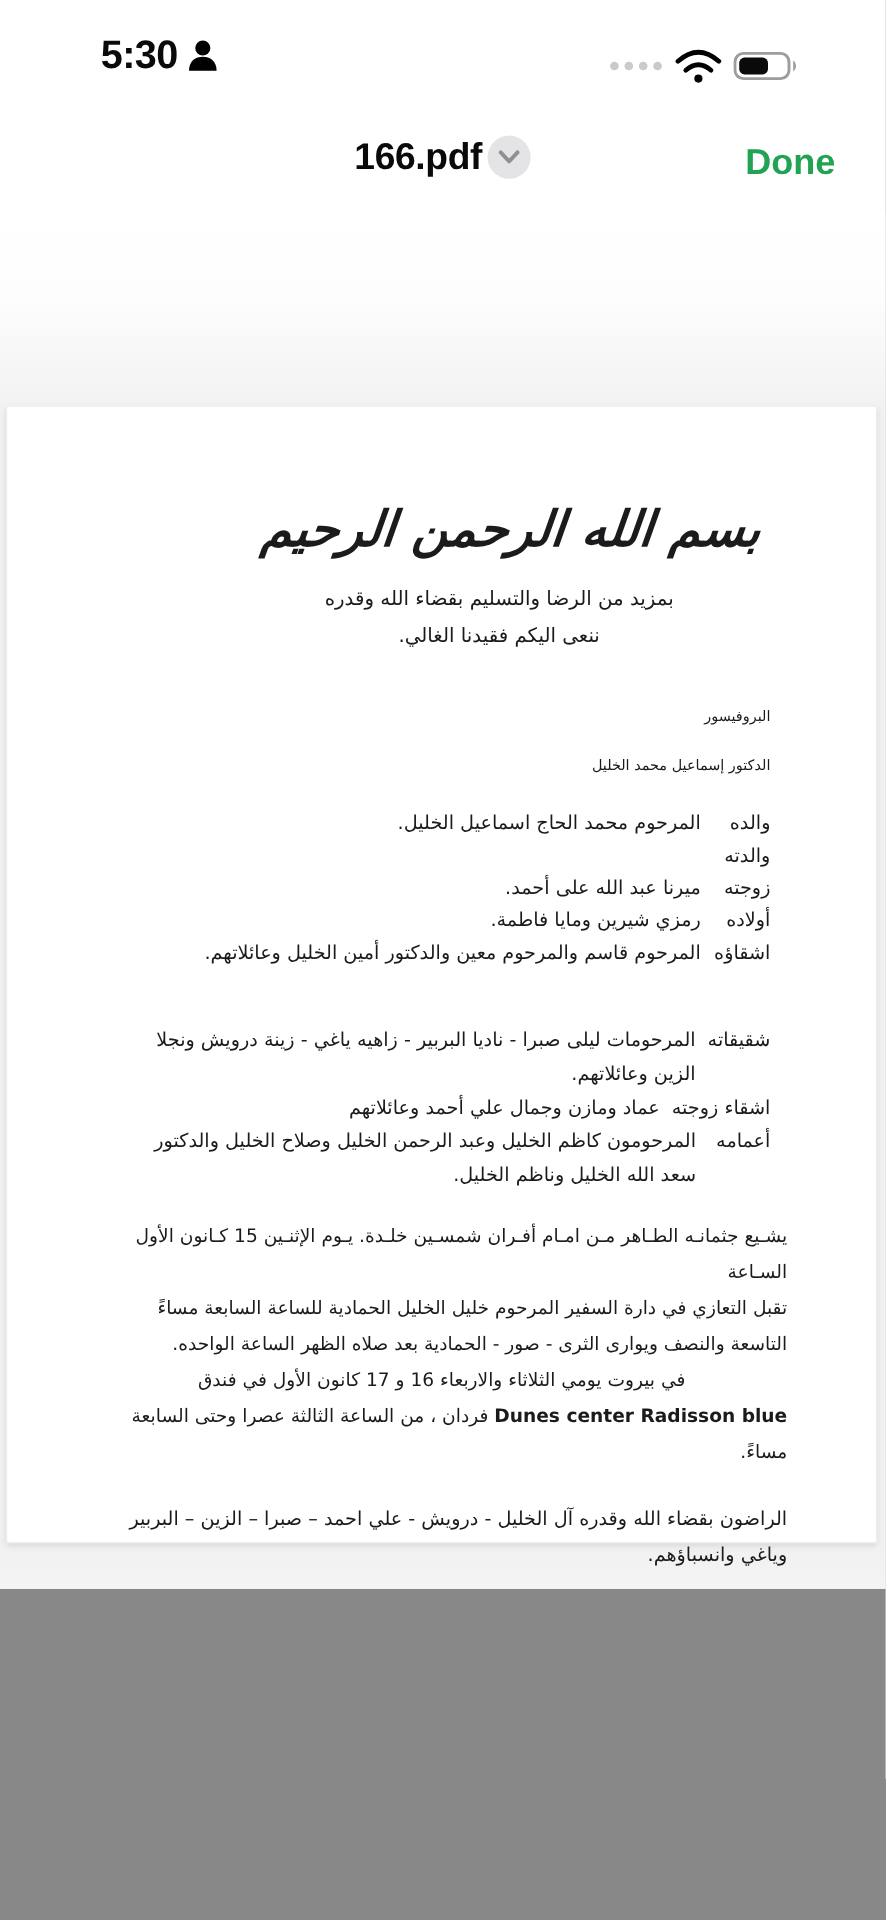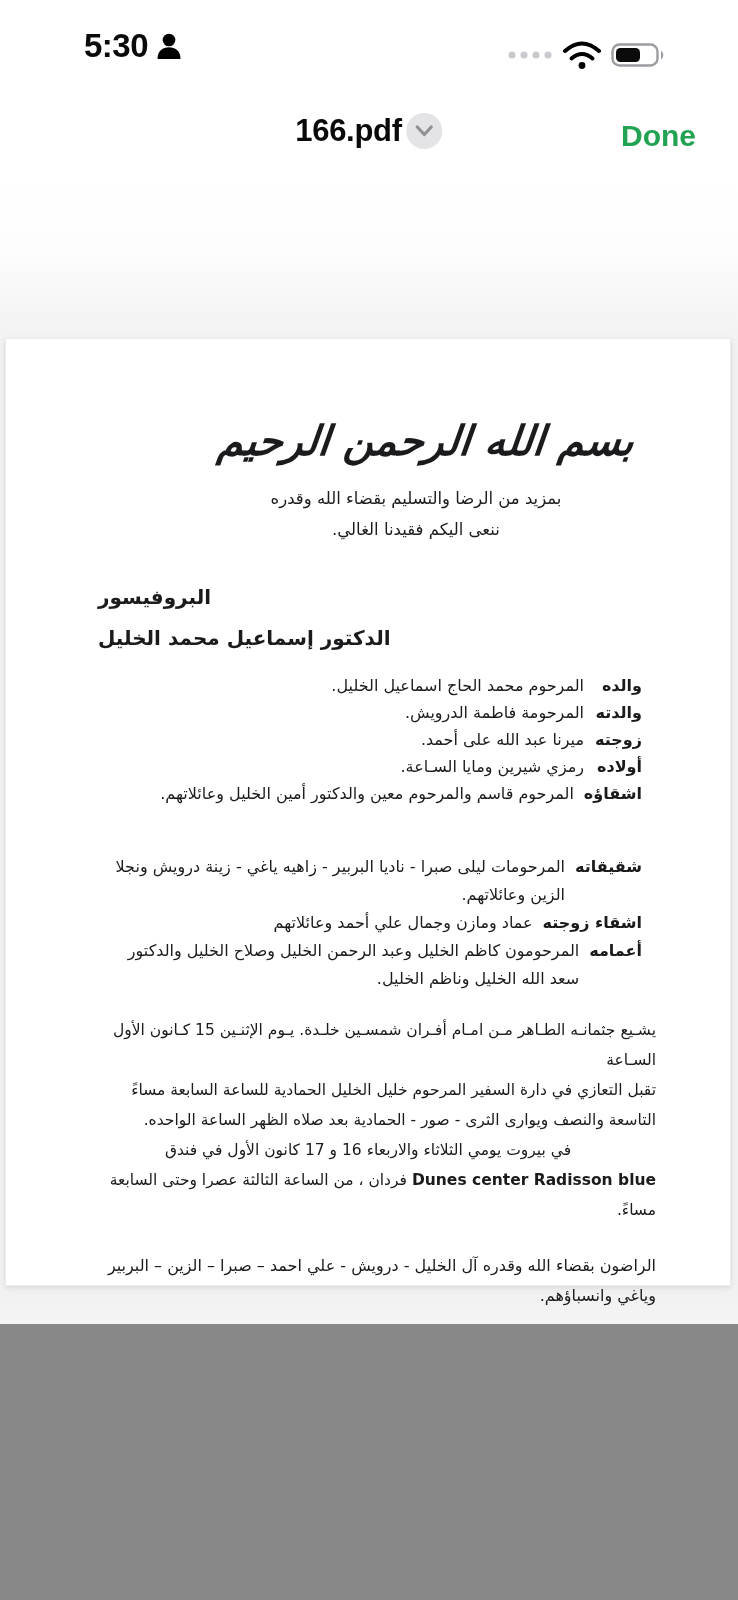--- a/index.html
+++ b/index.html
@@ -27,26 +27,26 @@
   .viewer-area{position:absolute;top:178px;left:0;width:738px;height:1264px;
     background:linear-gradient(180deg,#ffffff 0px,#fdfdfd 70px,#f1f1f2 168px,#f1f1f2 1115px,#ffffff 1262px);}
   .pdf-page{position:absolute;top:160px;left:5px;width:726px;height:948px;background:#ffffff;
     border:1px solid #ececee;box-shadow:0 2px 5px rgba(0,0,0,.10);
     direction:rtl;padding:72px 88px 0 92px;color:var(--page-text);
     font-family:"DejaVu Sans",sans-serif;}
 
   .basmala{ text-align:center;font-family:"DejaVu Serif",serif;font-style:italic;font-weight:700;
     font-size:41px;line-height:60px;transform:translateX(56px) skewX(-6deg);}
   .intro{margin-top:12px;text-align:center;font-size:16.5px;line-height:31px;transform:translateX(46px);}
-  .doc-heads{margin-top:32px;text-align:left;font-weight:700;font-size:20px;line-height:41px;}
+  .doc-heads{margin-top:32px;text-align:right;font-weight:400;font-size:12px;line-height:41px;}
 
   .rel-table{margin-top:13px;font-size:16px;line-height:27px;}
   .rel-table.secondary{margin-top:46px;line-height:28px;}
   .rel-row{display:flex;}
-  .rel-label{font-weight:700;min-width:58px;padding-left:10px;white-space:nowrap;}
+  .rel-label{font-weight:400;min-width:58px;padding-left:10px;white-space:nowrap;}
   .rel-table.secondary .rel-label{min-width:62px;}
   .rel-value{flex:1;}
 
   .announcement{margin:22px -14px 0 -18px;font-size:15.5px;line-height:30px;}
   .a-line{text-align:right;}
   .a-line.center{text-align:center;}
   .a-latin{font-weight:700;font-size:15.5px;}
   .closing{margin:26px -14px 0 -18px;font-size:16px;line-height:30px;text-align:right;}
 
   
@@ -114,29 +114,28 @@
         <div>الدكتور إسماعيل محمد الخليل</div>
       </div>
 
       <div class="rel-table">
         <div class="rel-row">
           <span class="rel-label">والده</span>
           <span class="rel-value">المرحوم محمد الحاج اسماعيل الخليل.</span>
         </div>
         <div class="rel-row">
           <span class="rel-label">والدته</span>
-          <span class="rel-value">المرحومة فاطمة الدرويش.</span>
         </div>
         <div class="rel-row">
           <span class="rel-label">زوجته</span>
           <span class="rel-value">ميرنا عبد الله على أحمد.</span>
         </div>
         <div class="rel-row">
           <span class="rel-label">أولاده</span>
-          <span class="rel-value">رمزي شيرين ومايا السـاعة.</span>
+          <span class="rel-value">رمزي شيرين ومايا فاطمة.</span>
         </div>
         <div class="rel-row">
           <span class="rel-label">اشقاؤه</span>
           <span class="rel-value">المرحوم قاسم والمرحوم معين والدكتور أمين الخليل وعائلاتهم.</span>
         </div>
       </div>
 
       <div class="rel-table secondary">
         <div class="rel-row">
           <span class="rel-label">شقيقاته</span>

